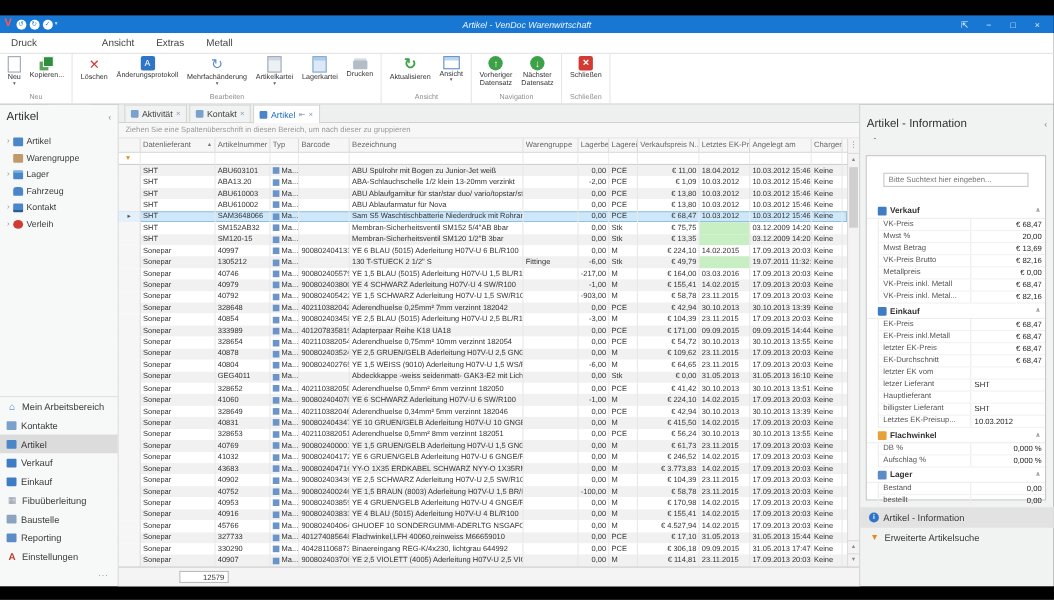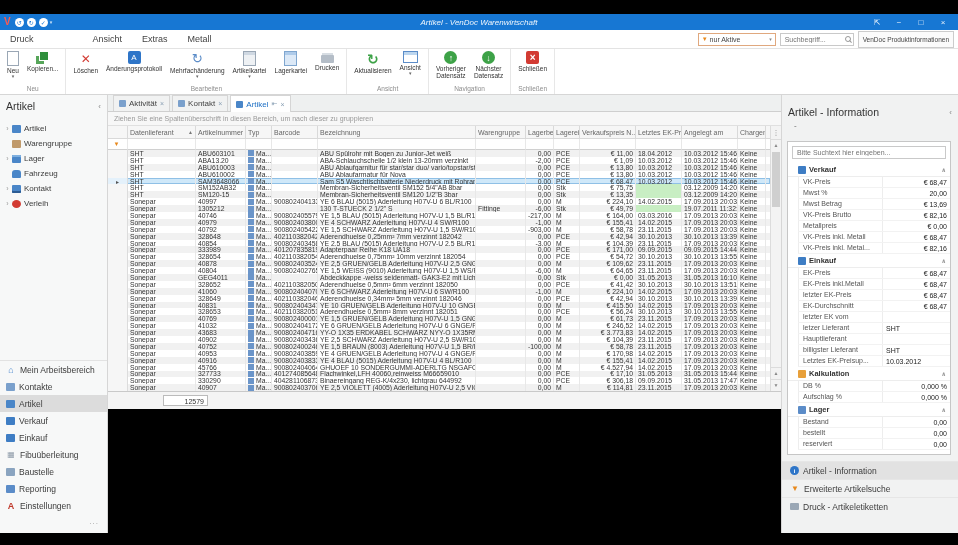--- a/index.html
+++ b/index.html
@@ -74,21 +74,21 @@
   .nic-contacts{background:#7aa0cc;}
   .nic-articles{background:#4a86c8;}
   .nic-sales{background:#3e7dc4;}
   .nic-purchase{background:#3e7dc4;}
   .nic-accounting{color:#8d9aa8;font-size:8px;}
   .nic-site{background:#8aa4c0;}
   .nic-reporting{background:#5b8cc8;}
   .nic-settings{color:#c0392b;font-weight:bold;font-size:9px;}
   .smore{position:absolute;right:8px;top:422px;color:#999;font-size:8px;letter-spacing:1px;}
   
-  .main{position:absolute;left:108px;top:95px;width:673px;height:314px;background:#fff;}
+  .main{position:absolute;left:108px;top:95px;width:673px;height:438px;background:#fff;}
   .dtabs{height:17px;background:#eef0f0;border-bottom:1px solid #cfcfcf;display:flex;align-items:stretch;padding-left:5px;box-sizing:border-box;}
   .dtab{display:flex;align-items:center;gap:3px;padding:0 5px;font-size:8px;color:#444;background:#f1f2f2;border:1px solid #d5d5d5;border-bottom:0;margin-right:2px;box-sizing:border-box;}
   .dtab.active{background:#fff;color:#1d6fc4;margin-bottom:-1px;}
   .dtic{width:7px;height:7px;border-radius:1px;background:#7aa0cc;flex:none;}
   .dtab.active .dtic{background:#4a86c8;}
   .dtx{color:#8aa0b5;font-size:7px;}
   .dpin{color:#8aa0b5;font-size:7px;}
   .hint{height:14px;line-height:14px;background:#f7f7f7;color:#999;font-size:7px;padding-left:6px;border-bottom:1px solid #e0e0e0;box-sizing:border-box;}
   .ghead{display:flex;height:13px;}
   .hc{background:#f6f6f6;border-right:1px solid #d9d9d9;border-bottom:1px solid #d9d9d9;color:#666;font-size:7px;display:flex;align-items:center;padding:0 2px;box-sizing:border-box;overflow:hidden;white-space:nowrap;}
@@ -117,21 +117,21 @@
   .vbottom{position:absolute;bottom:0;left:0;right:0;}
   .vbottom .varrow{border-top:1px solid #dcdcdc;}
   
   .ipanel{position:absolute;left:781px;top:95px;width:177px;height:438px;background:#f1f2f2;border-left:1px solid #d6d6d6;box-sizing:border-box;}
   .iptitle{height:18px;padding:8px 6px 0;font-size:10.5px;color:#333;display:flex;align-items:center;}
   .ipdash{height:12px;padding-left:12px;font-size:8px;color:#666;line-height:10px;}
   .ibox{position:absolute;left:5px;top:46px;width:164px;height:314px;background:#fff;border:1px solid #c6c6c6;box-sizing:border-box;}
   .ibox-h{height:14px;background:#fbfbfb;border-bottom:1px solid #e3e3e3;display:flex;align-items:center;padding:0 4px;font-size:7.5px;font-weight:bold;color:#333;}
   .iic-info{width:8px;height:8px;border-radius:50%;background:#2e75c8;color:#fff;font-size:6px;font-weight:bold;display:flex;align-items:center;justify-content:center;margin-right:3px;flex:none;}
   .chev{margin-left:auto;color:#999;font-size:6px;}
-  .isearch{margin:4px;height:13px;border:1px solid #c9c9c9;display:flex;align-items:center;padding:0 2px;box-sizing:border-box;}
+  .isearch{margin:15px;height:13px;border:1px solid #c9c9c9;display:flex;align-items:center;padding:0 2px;box-sizing:border-box;}
   .isearch input{border:0;outline:0;width:100%;font-size:7px;font-family:inherit;color:#333;}
   .isec-h{height:13px;display:flex;align-items:center;padding:0 4px 0 10px;font-size:7.5px;font-weight:bold;color:#333;border-bottom:1px solid #ededed;}
   .iic{width:8px;height:8px;border-radius:1px;margin-right:3px;flex:none;}
   .iic-sales,.iic-purchase{background:#3e7dc4;}
   .iic-calc{background:#e8a03a;}
   .iic-stock{background:#5b8cc8;}
   .irow{height:10px;display:flex;align-items:center;border-bottom:1px solid #f2f2f2;margin-left:10px;border-left:1px solid #ededed;}
   .ilab{width:84px;padding-left:4px;font-size:7px;color:#555;border-right:1px solid #ededed;overflow:hidden;white-space:nowrap;box-sizing:border-box;line-height:10px;}
   .ival{flex:1;text-align:right;padding:0 3px;font-size:7px;color:#222;white-space:nowrap;overflow:hidden;}
   .ival.left{text-align:left;}
@@ -167,32 +167,20 @@
   </div>
 
   <div class="menubar">
     <div class="mtabs" id="menu-tabs">
         <div class="mtab">Druck</div>
         <div class="mtab active">Start</div>
         <div class="mtab">Ansicht</div>
         <div class="mtab">Extras</div>
         <div class="mtab">Metall</div>
       </div>
-    <div class="mright">
-      <div class="mfilter">
-        <span class="funnel">▼</span>
-        <span>nur Aktive</span>
-        <span class="ddcaret">▾</span>
-      </div>
-      <div class="msearch">
-        <input placeholder="Suchbegriff..." style="">
-        <span class="mag"></span>
-      </div>
-      <div class="mbtn">VenDoc Produktinformationen</div>
-    </div>
   </div>
 
   <div class="ribbon" id="ribbon">
       <div class="rgroup">
         <div class="rbtns">
           <div class="rbtn">
             <span class="ri ri-new"></span>
             <div class="rlabel">Neu</div>
             <span class="rcaret">▾</span>
           </div>
@@ -1167,21 +1155,21 @@
           <div class="irow">
             <span class="ilab">billigster Lieferant</span>
             <span class="ival left">SHT</span>
           </div>
           <div class="irow">
             <span class="ilab">Letztes EK-Preisup...</span>
             <span class="ival left">10.03.2012</span>
           </div>
           <div class="isec-h">
             <span class="iic iic-calc"></span>
-            <span>Kalkulation</span>
+            <span>Flachwinkel</span>
             <span class="chev">∧</span>
           </div>
           <div class="irow">
             <span class="ilab">DB %</span>
             <span class="ival">0,000 %</span>
           </div>
           <div class="irow">
             <span class="ilab">Aufschlag %</span>
             <span class="ival">0,000 %</span>
           </div>
@@ -1206,20 +1194,16 @@
     </div>
     <div class="inav" id="info-nav">
         <div class="initem active">
           <span class="inic inic-info">i</span>
           <span>Artikel - Information</span>
         </div>
         <div class="initem">
           <span class="inic inic-filter">▼</span>
           <span>Erweiterte Artikelsuche</span>
         </div>
-        <div class="initem">
-          <span class="inic inic-print"></span>
-          <span>Druck - Artikeletiketten</span>
-        </div>
       </div>
   </div>
 
 </div>
 
 </body></html>

